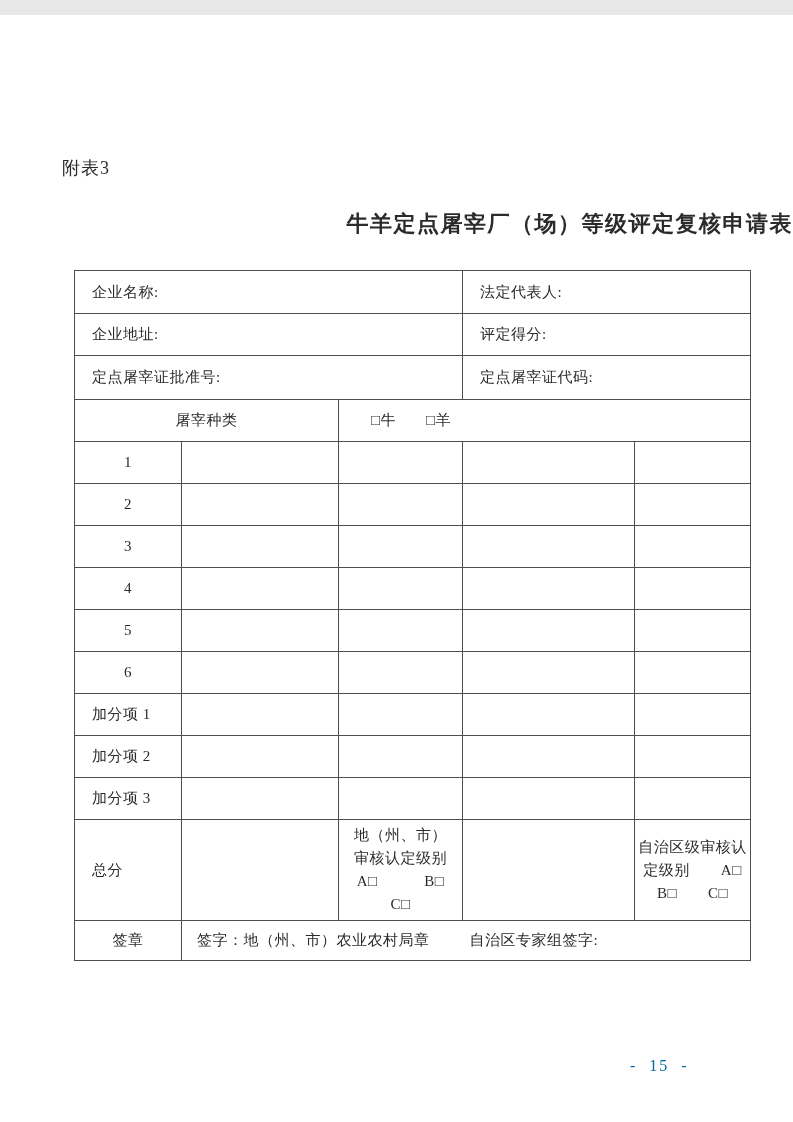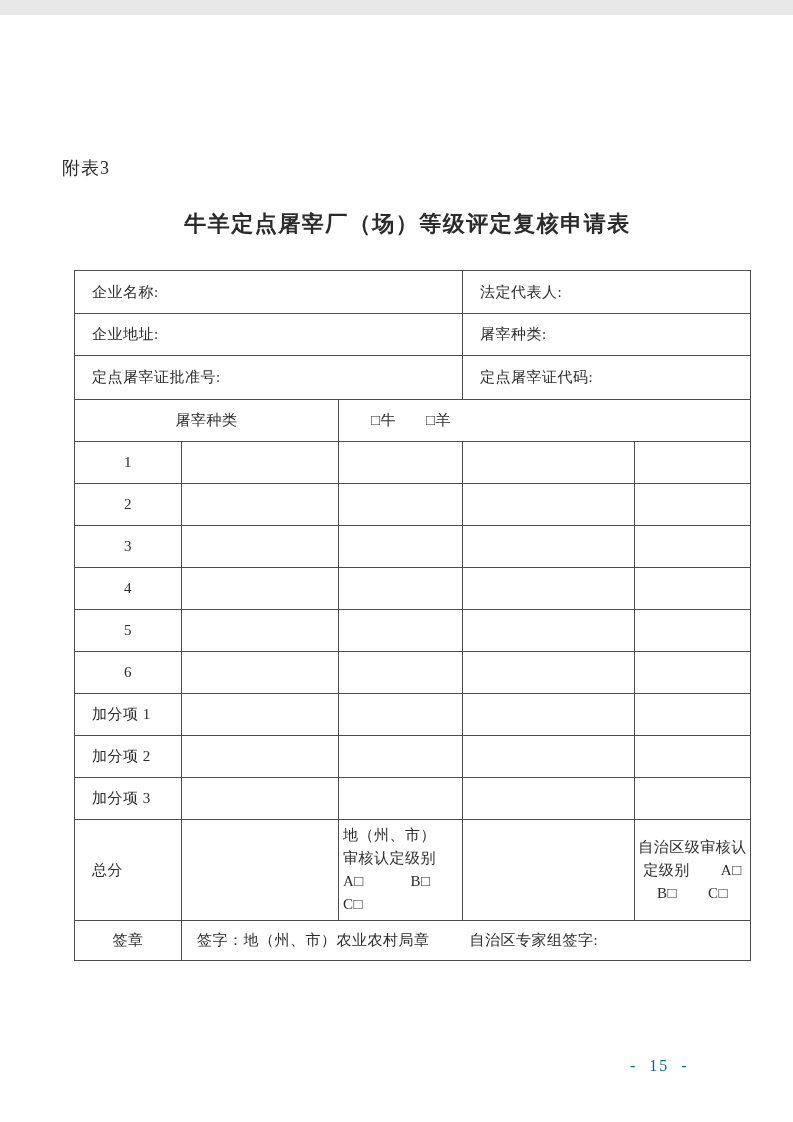--- a/index.html
+++ b/index.html
@@ -19,21 +19,21 @@
     left: 62px;
     top: 141px;
     font-size: 18px;
     letter-spacing: 1px;
   }
   .form-title {
     position: absolute;
     left: 0;
     top: 194px;
     width: 100%;
-    text-align: center;
+    text-align: right;
     font-size: 22px;
     font-weight: bold;
     letter-spacing: 1.5px;
     padding-left: 22px;
   }
   table.app-table {
     position: absolute;
     left: 74px;
     top: 255px;
     width: 676px;
@@ -53,21 +53,21 @@
   .r-species td { height: 42px; }
   .r-head  td { height: 44px; text-align: center; }
   .r-body  td { height: 42px; }
   .r-total td { height: 97px; }
   .r-sign  td { height: 40px; }
   .cell-label { padding-left: 17px; text-align: left; }
   .cell-center { text-align: center; }
   .species-options { display: flex; align-items: center; gap: 30px; padding-left: 32px; }
   .total-city-grade {
     padding: 4px 4px 4px 4px;
-    text-align: left;
+    text-align: center;
     line-height: 23px;
     vertical-align: middle;
   }
   .total-city-grade div, .total-region-grade div { white-space: pre; }
   .total-region-grade {
     padding: 4px 0;
     text-align: center;
     line-height: 23px;
     vertical-align: middle;
   }
@@ -101,21 +101,21 @@
       <col style="width:116px">
     </colgroup>
 
     <tbody>
         <tr class="r-info">
       <td colspan="3" class="cell-label">企业名称:</td>
       <td colspan="2" class="cell-label">法定代表人:</td>
     </tr>
     <tr class="r-info2">
       <td colspan="3" class="cell-label">企业地址:</td>
-      <td colspan="2" class="cell-label">屠宰种类:</td>
+      <td colspan="2" class="cell-label">评定得分:</td>
     </tr>
     <tr class="r-info3">
       <td colspan="3" class="cell-label">定点屠宰证批准号:</td>
       <td colspan="2" class="cell-label">定点屠宰证代码:</td>
     </tr>
 
     <tr class="r-species">
       <td colspan="2" class="cell-center">屠宰种类</td>
       <td colspan="3">
         <div class="species-options">

